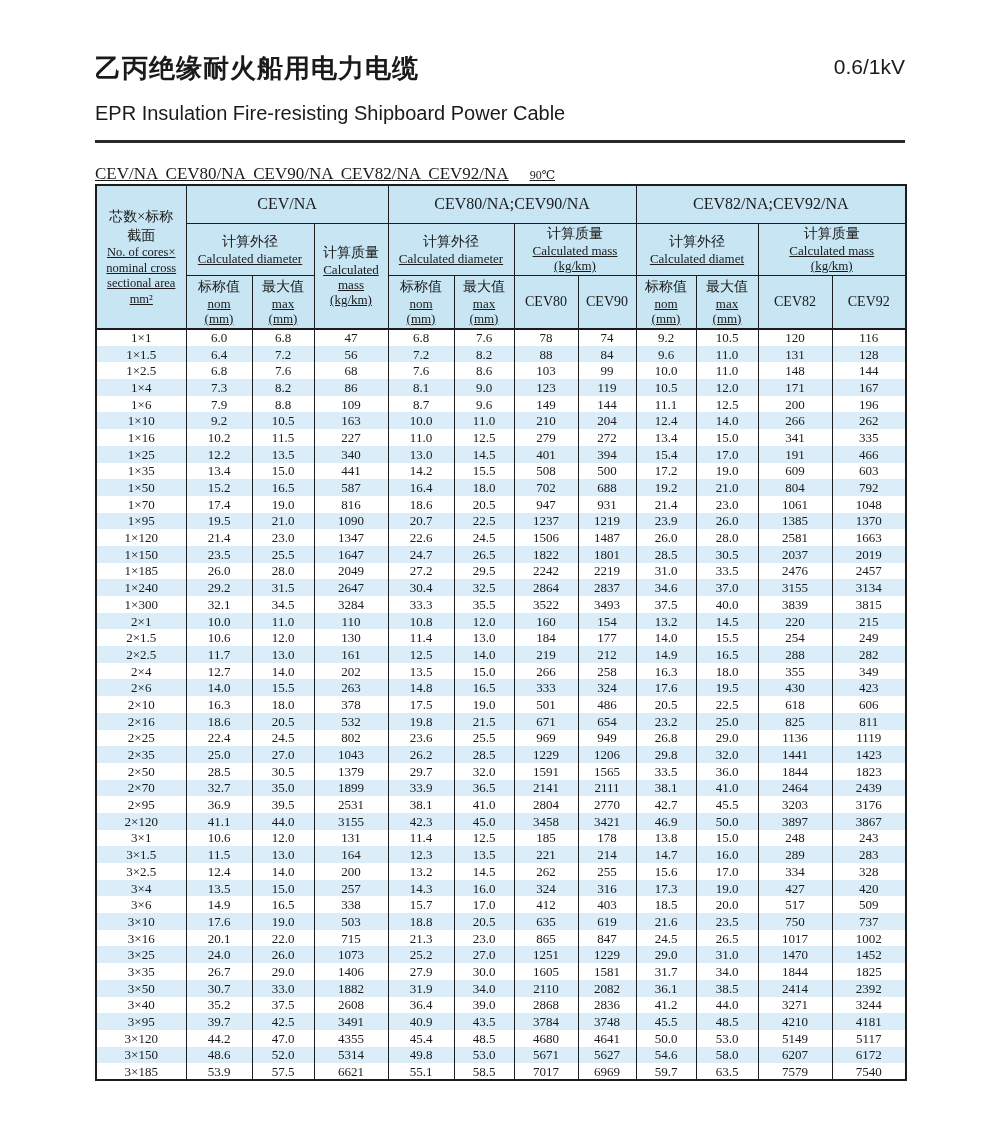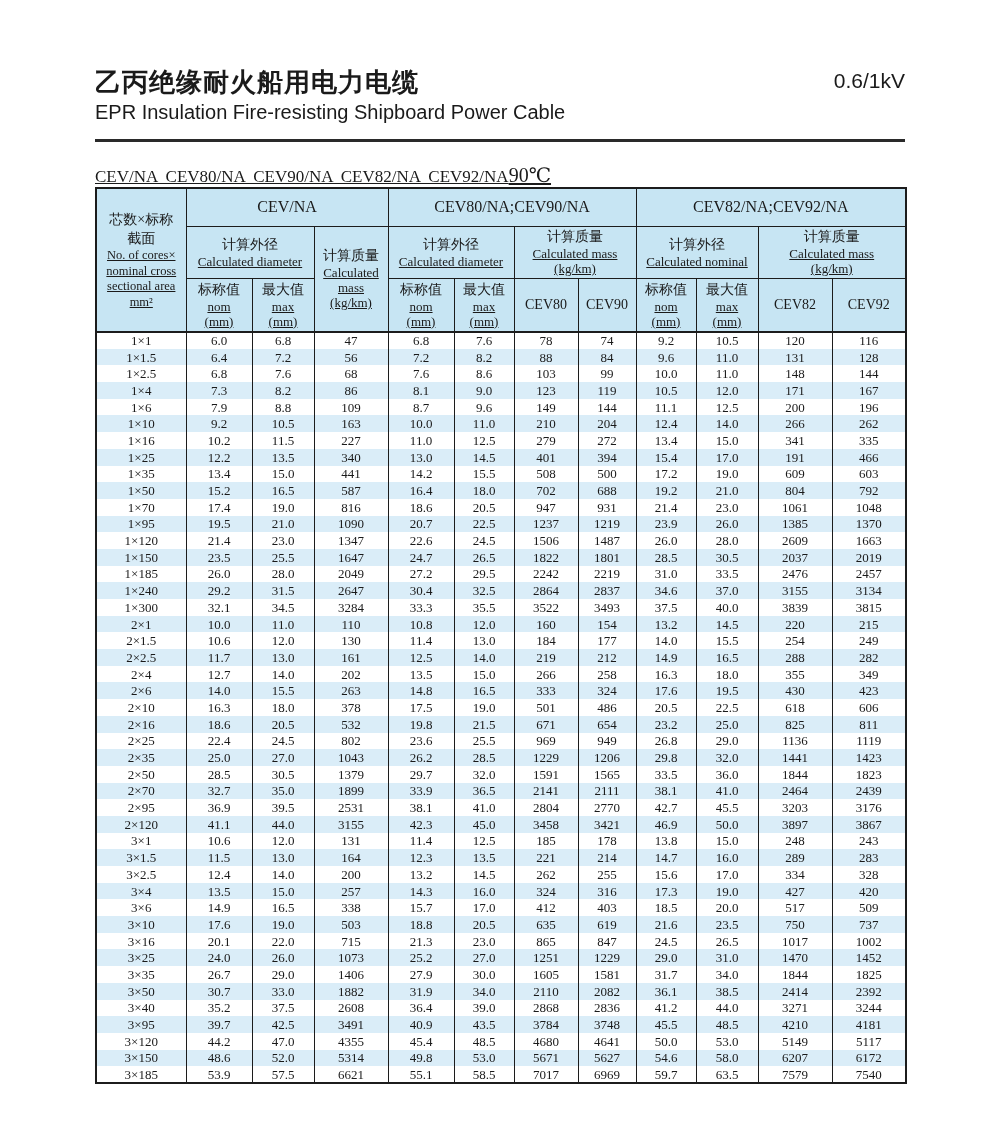--- a/index.html
+++ b/index.html
@@ -9,42 +9,42 @@
     --text:#1a1a1a;
   }
   *{box-sizing:border-box;margin:0;padding:0;}
   html,body{width:1000px;background:#ffffff;}
   body{
     height:1125px;
     overflow:hidden;
     color:var(--text);
     font-family:"Liberation Serif","DejaVu Serif",serif;
   }
-  .page{width:1000px;padding:66px 95px 0 95px;}
+  .page{width:1000px;padding:52px 95px 0 95px;}
 
   
   .title-row{display:flex;justify-content:space-between;align-items:flex-start;}
   .title-zh{
     font-family:"Liberation Sans","DejaVu Sans",sans-serif;
     font-weight:bold;font-size:26px;line-height:32px;letter-spacing:1px;
   }
   .voltage{
     font-family:"Liberation Sans","DejaVu Sans",sans-serif;
     font-size:21px;line-height:30px;
   }
   .title-en{
     font-family:"Liberation Sans","DejaVu Sans",sans-serif;
-    font-size:20px;line-height:28px;margin-top:0;
+    font-size:20px;line-height:28px;margin-top:15px;
   }
   .rule{border:none;border-top:3px solid #2a2a2a;margin-top:13px;}
   .models-row{
     display:flex;align-items:baseline;
     margin-top:21px;font-size:17px;word-spacing:4px;text-decoration:underline;
   }
-  .temperature{font-size:20px;word-spacing:0;}
+  .temperature{font-size:12px;word-spacing:0;margin-left:21px;}
 
   
   table{
     width:810px;
     border-collapse:collapse;table-layout:fixed;
     border:2px solid var(--border-dark);
   }
   thead th{
     background:var(--header-bg);
     border:1px solid var(--border-dark);
@@ -134,21 +134,21 @@
           <div class="zh">计算外径</div>
           <div class="en">Calculated diameter</div>
         </th>
         <th colspan="2">
           <div class="zh">计算质量</div>
           <div class="en">Calculated mass</div>
           <div class="en">(kg/km)</div>
         </th>
         <th colspan="2">
           <div class="zh">计算外径</div>
-          <div class="en">Calculated nominal</div>
+          <div class="en">Calculated diamet</div>
         </th>
         <th colspan="2">
           <div class="zh">计算质量</div>
           <div class="en">Calculated mass</div>
           <div class="en">(kg/km)</div>
         </th>
       </tr>
       <tr class="sub-row">
         <th>
           <div class="zh">标称值</div>
@@ -359,21 +359,21 @@
           <td>1×120</td>
           <td>21.4</td>
           <td>23.0</td>
           <td>1347</td>
           <td>22.6</td>
           <td>24.5</td>
           <td>1506</td>
           <td>1487</td>
           <td>26.0</td>
           <td>28.0</td>
-          <td>2609</td>
+          <td>2581</td>
           <td>1663</td>
         </tr>
         <tr>
           <td>1×150</td>
           <td>23.5</td>
           <td>25.5</td>
           <td>1647</td>
           <td>24.7</td>
           <td>26.5</td>
           <td>1822</td>

